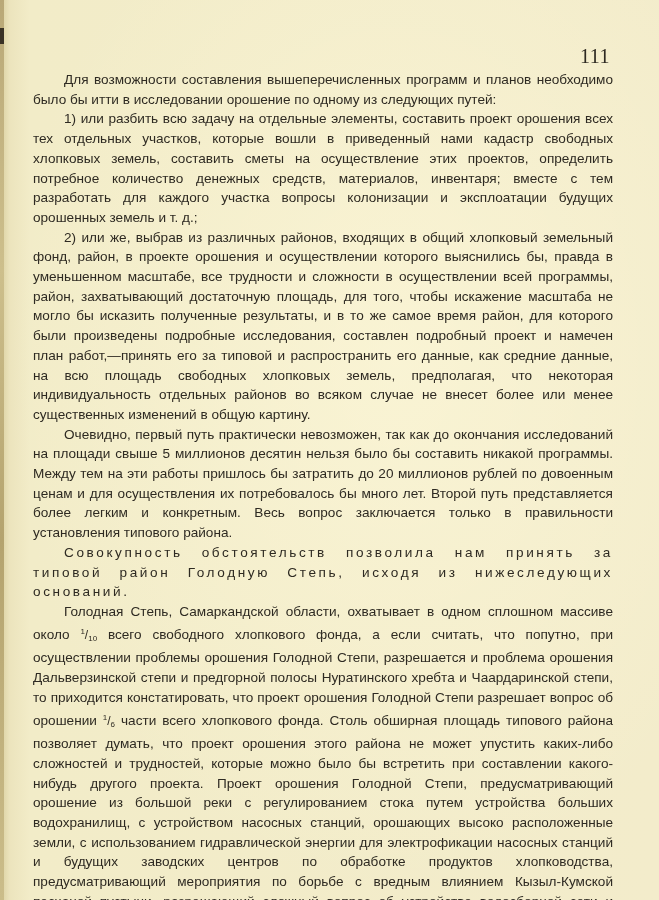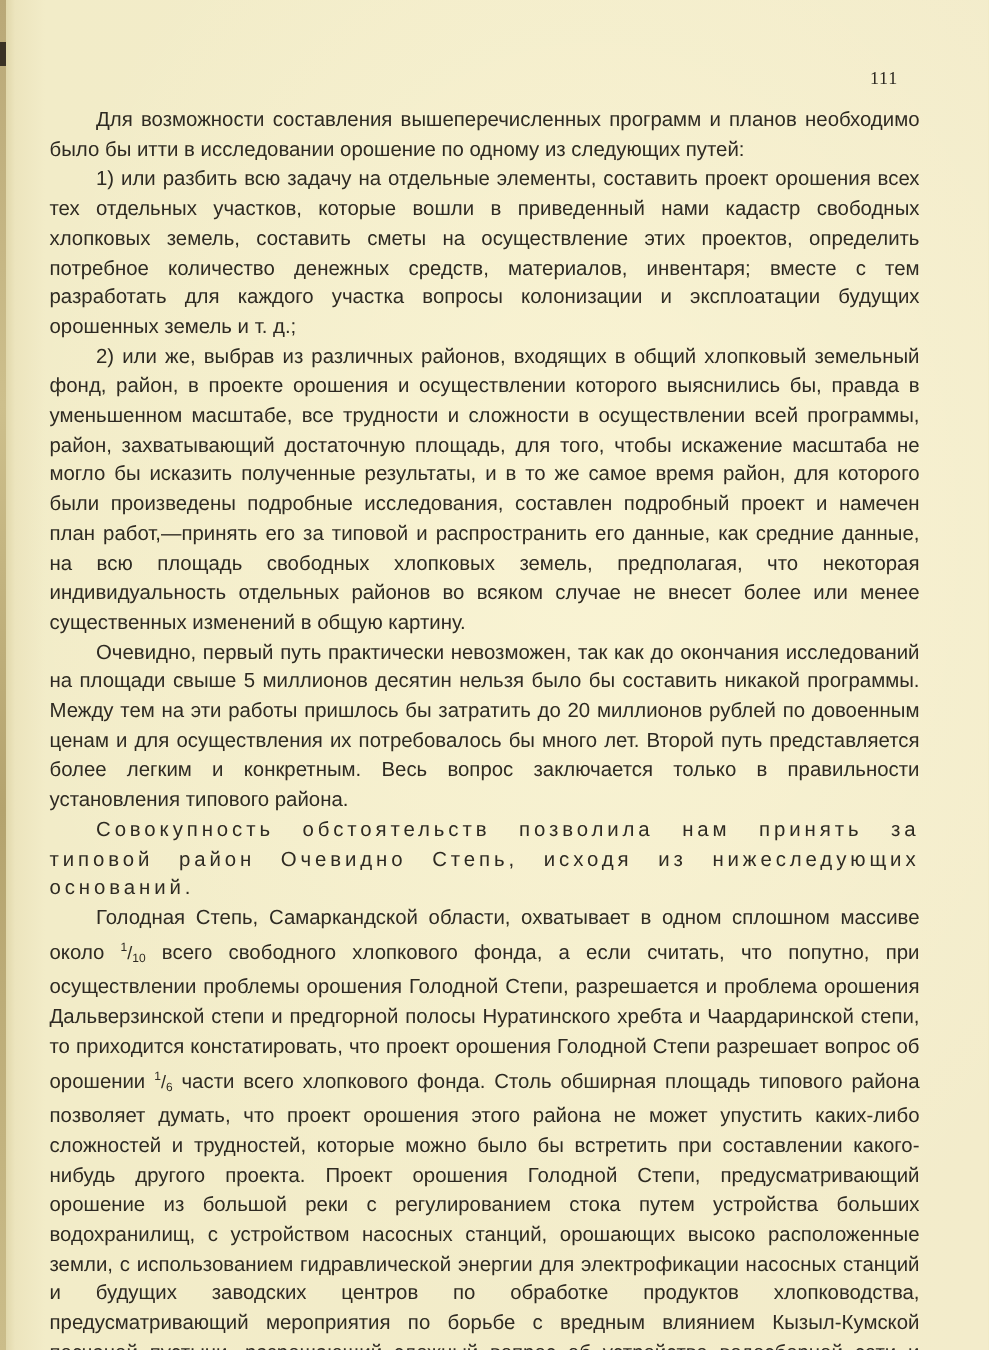--- a/index.html
+++ b/index.html
@@ -18,21 +18,21 @@
   }
   .left-edge {
     position: absolute; left: 0; top: 0; width: 4px; height: 900px;
     background: linear-gradient(180deg, #b9a877, #cdbf8c 30%, #b4a36e 60%, #cbbd8a);
   }
   .edge-mark {
     position: absolute; left: 0; top: 28px; width: 4px; height: 16px; background: #3a3226;
   }
   .page-number {
     position: absolute; top: 45px; left: 580px;
-    font-size: 12px; letter-spacing: 0.5px; color: #2e2a22;
+    font-size: 20px; letter-spacing: 0.5px; color: #2e2a22;
   }
   .body-text {
     position: absolute; left: 33px; top: 70px; width: 580px;
     font-size: 13.6px; line-height: 19.7px;
     text-align: justify;
     font-family: "Liberation Sans Narrow", "Liberation Sans", sans-serif;
     font-stretch: condensed;
   }
   .body-text p {
     margin: 0; text-indent: 31px;
@@ -51,17 +51,17 @@
   <div class="left-edge"></div>
   <div class="edge-mark"></div>
 
   <div class="page-number">111</div>
 
   <div class="body-text">
     <p>Для возможности составления вышеперечисленных программ и планов необходимо было бы итти в исследовании орошение по одному из следующих путей:</p>
     <p>1) или разбить всю задачу на отдельные элементы, составить проект орошения всех тех отдельных участков, которые вошли в приведенный нами кадастр свободных хлопковых земель, составить сметы на осуществление этих проектов, определить потребное количество денежных средств, материалов, инвентаря; вместе с тем разработать для каждого участка вопросы колонизации и эксплоатации будущих орошенных земель и т. д.;</p>
     <p>2) или же, выбрав из различных районов, входящих в общий хлопковый земельный фонд, район, в проекте орошения и осуществлении которого выяснились бы, правда в уменьшенном масштабе, все трудности и сложности в осуществлении всей программы, район, захватывающий достаточную площадь, для того, чтобы искажение масштаба не могло бы исказить полученные результаты, и в то же самое время район, для которого были произведены подробные исследования, составлен подробный проект и намечен план работ,—принять его за типовой и распространить его данные, как средние данные, на всю площадь свободных хлопковых земель, предполагая, что некоторая индивидуальность отдельных районов во всяком случае не внесет более или менее существенных изменений в общую картину.</p>
     <p>Очевидно, первый путь практически невозможен, так как до окончания исследований на площади свыше 5 миллионов десятин нельзя было бы составить никакой программы. Между тем на эти работы пришлось бы затратить до 20 миллионов рублей по довоенным ценам и для осуществления их потребовалось бы много лет. Второй путь представляется более легким и конкретным. Весь вопрос заключается только в правильности установления типового района.</p>
-    <p class="spaced">Совокупность обстоятельств позволила нам принять за типовой район Очевидно Степь, исходя из нижеследующих оснований.</p>
+    <p class="spaced">Совокупность обстоятельств позволила нам принять за типовой район Голодную Степь, исходя из нижеследующих оснований.</p>
     <p><span>Голодная Степь, Самаркандской области, охватывает в одном сплошном массиве около </span><sup class="frac-num">1</sup><span class="frac-slash">/</span><sub class="frac-den">10</sub><span> всего свободного хлопкового фонда, а если считать, что попутно, при осуществлении проблемы орошения Голодной Степи, разрешается и проблема орошения Дальверзинской степи и предгорной полосы Нуратинского хребта и Чаардаринской степи, то приходится констатировать, что проект орошения Голодной Степи разрешает вопрос об орошении </span><sup class="frac-num">1</sup><span class="frac-slash">/</span><sub class="frac-den">6</sub><span> части всего хлопкового фонда. Столь обширная площадь типового района позволяет думать, что проект орошения этого района не может упустить каких-либо сложностей и трудностей, которые можно было бы встретить при составлении какого-нибудь другого проекта. Проект орошения Голодной Степи, предусматривающий орошение из большой реки с регулированием стока путем устройства больших водохранилищ, с устройством насосных станций, орошающих высоко расположенные земли, с использованием гидравлической энергии для электрофикации насосных станций и будущих заводских центров по обработке продуктов хлопководства, предусматривающий мероприятия по борьбе с вредным влиянием Кызыл-Кумской песчаной пустыни, разрешающий сложный вопрос об устройстве водосборной сети и главных отводящих коллекторов для обширной площади с чрезвычайно малым уклоном, затрагивающий массу других труднейших проблем,—дает уверенность, что в нем, как в фокусе, отразился почти весь комплекс сложностей ирригационной техники.</span></p>
 
   </div>
 </div>
 
 </body></html>

